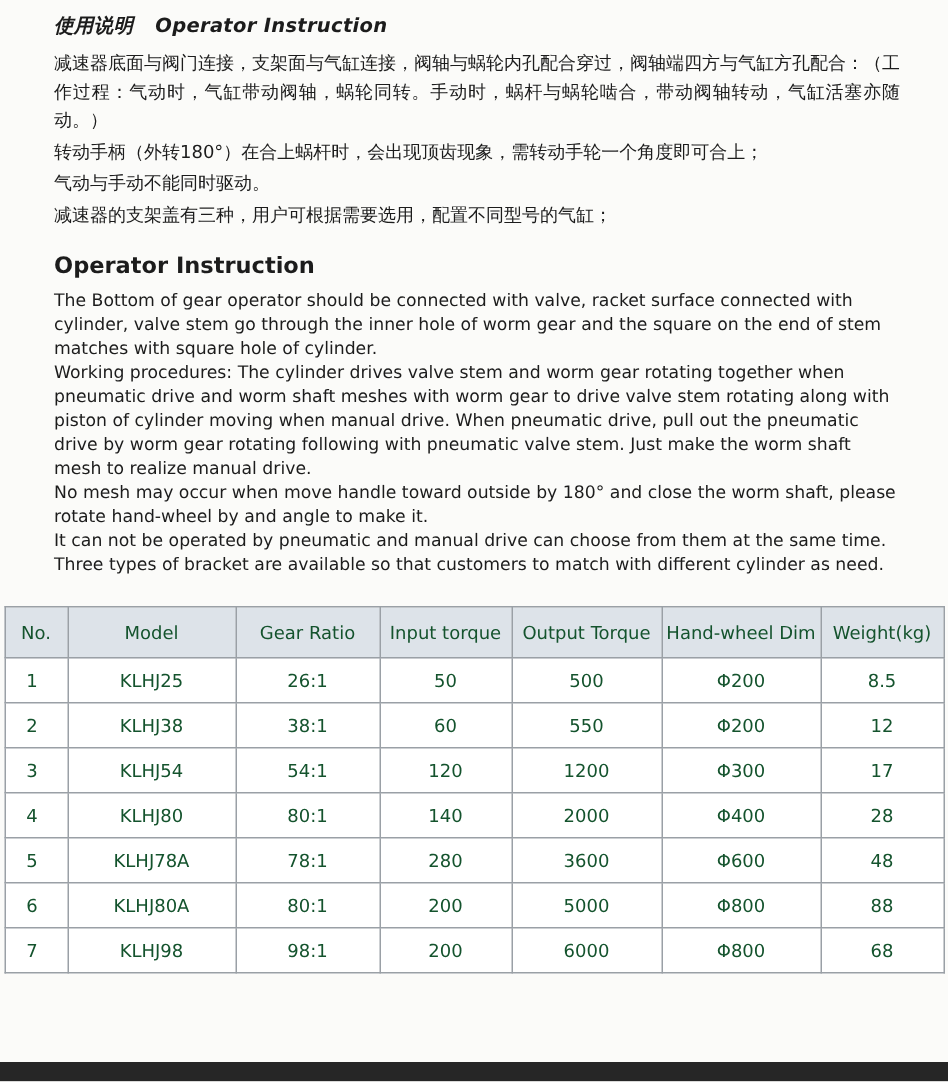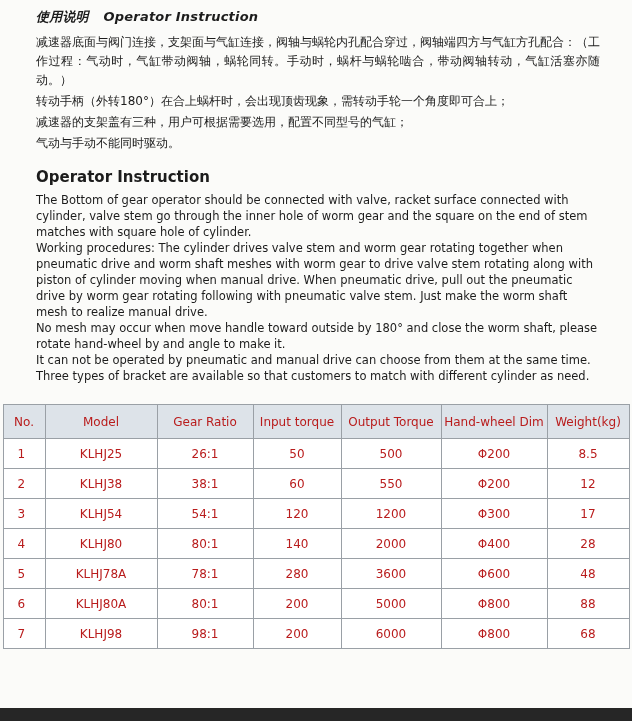--- a/index.html
+++ b/index.html
@@ -54,21 +54,21 @@
     border-collapse:collapse;
     table-layout:fixed;
     font-size:12px;
   }
   table.spec th, table.spec td{
     border:1px solid var(--table-border,#9aa0a6);
     text-align:center;
     vertical-align:middle;
     padding:0 2px;
     font-weight:normal;
-    color:#b91c1c;
+    color:#14532d;
   }
   table.spec th{
     background:var(--header-bg,#dde3e9);
     height:33px;
     font-size:12px;
   }
   table.spec td{height:29px;background:#ffffff;}
   col.c-no{width:42px;}
   col.c-model{width:112px;}
   col.c-ratio{width:96px;}
@@ -90,22 +90,22 @@
   <div class="content">
 
     <div class="h1">
       <span class="cn">使用说明</span>
       <span class="en">Operator Instruction</span>
     </div>
 
     <div class="cn-body">
       <p>减速器底面与阀门连接，支架面与气缸连接，阀轴与蜗轮内孔配合穿过，阀轴端四方与气缸方孔配合：（工作过程：气动时，气缸带动阀轴，蜗轮同转。手动时，蜗杆与蜗轮啮合，带动阀轴转动，气缸活塞亦随动。）</p>
       <p>转动手柄（外转180°）在合上蜗杆时，会出现顶齿现象，需转动手轮一个角度即可合上；</p>
+      <p>气动与手动不能同时驱动。</p>
       <p>减速器的支架盖有三种，用户可根据需要选用，配置不同型号的气缸；</p>
-      <p>气动与手动不能同时驱动。</p>
     </div>
 
     <div class="h2">Operator Instruction</div>
 
     <div class="en-body">
       <p>The Bottom of gear operator should be connected with valve, racket surface connected with cylinder, valve stem go through the inner hole of worm gear and the square on the end of stem matches with square hole of cylinder.</p>
       <p>Working procedures: The cylinder drives valve stem and worm gear rotating together when pneumatic drive and worm shaft meshes with worm gear to drive valve stem rotating along with piston of cylinder moving when manual drive. When pneumatic drive, pull out the pneumatic drive by worm gear rotating following with pneumatic valve stem. Just make the worm shaft mesh to realize manual drive.</p>
       <p>No mesh may occur when move handle toward outside by 180°  and close the worm shaft, please rotate hand-wheel by and angle to make it.</p>
       <p>It can not be operated by pneumatic and manual drive can choose from them at the same time.</p>
       <p>Three types of bracket are available so that customers to match with different cylinder as need.</p>

